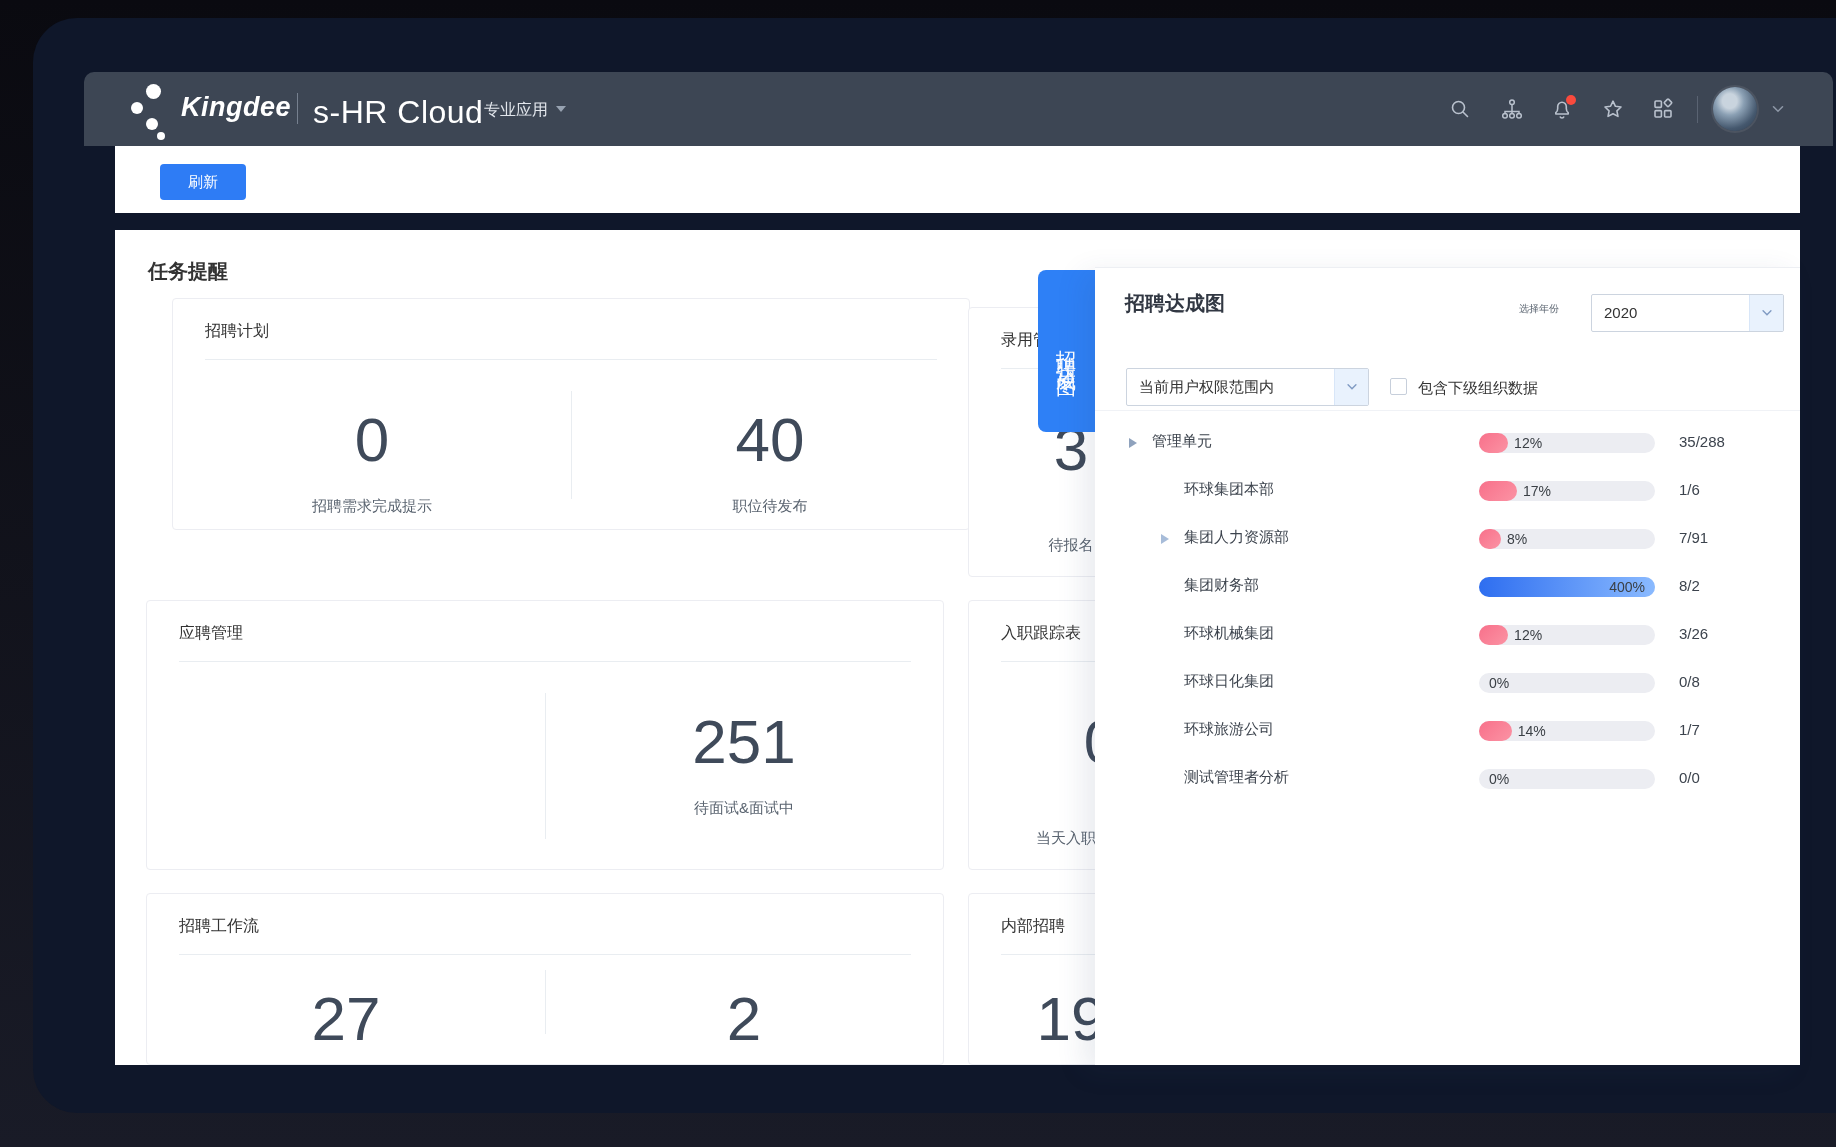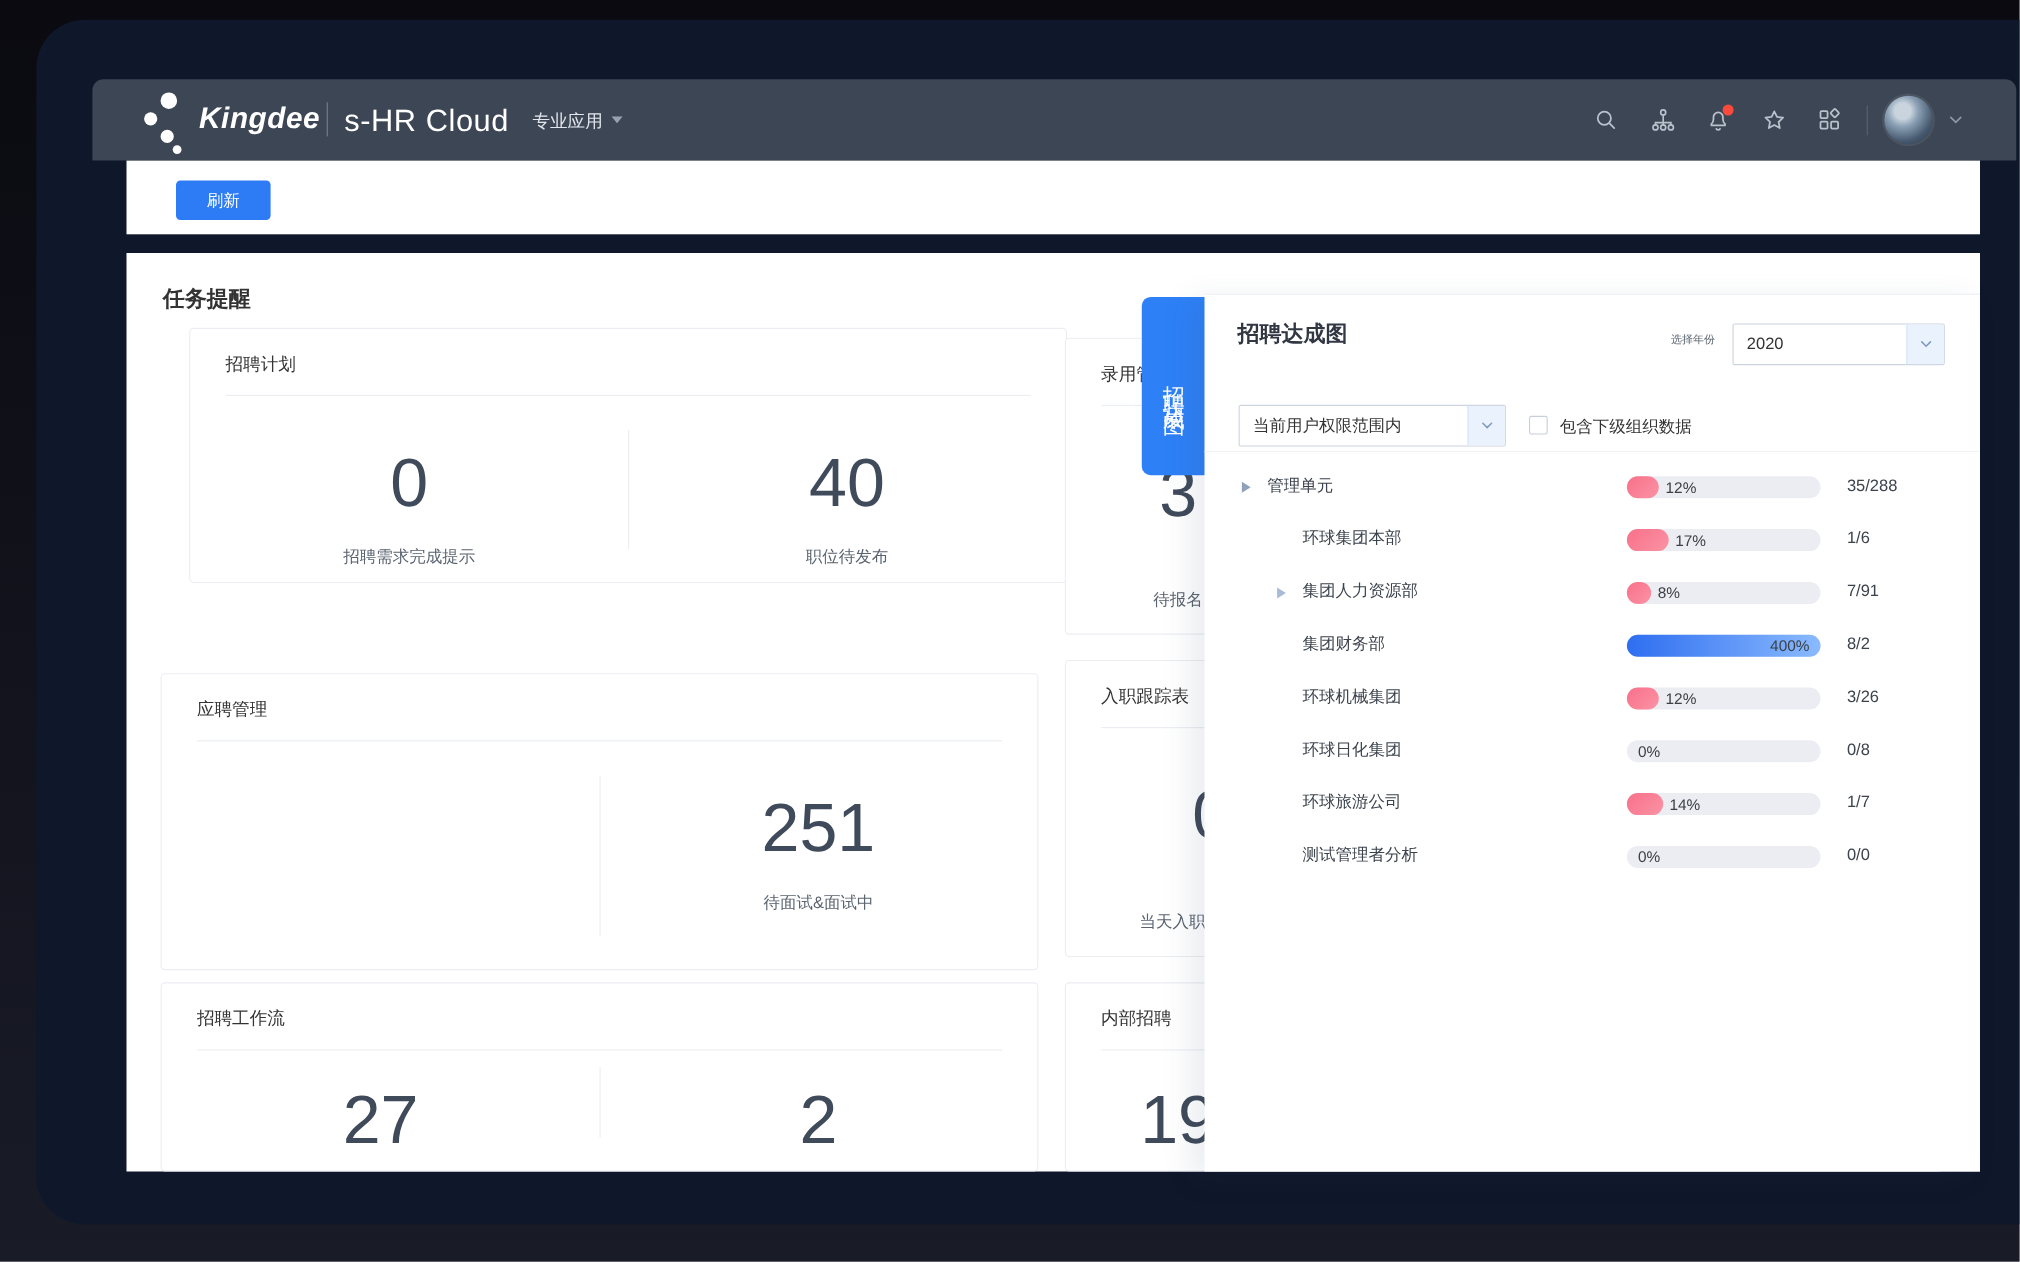--- a/index.html
+++ b/index.html
@@ -13,21 +13,21 @@
   
   .navbar { position:absolute; left:51px; top:54px; right:3px; height:74px; background:#3d4654; border-radius:10px 10px 0 0; }
   .logo-dots { position:absolute; left:47px; top:10px; width:44px; height:58px; }
   .logo-dots i { position:absolute; background:#fff; border-radius:50%; }
   .d1 { left:15px; top:2px; width:15px; height:15px; }
   .d2 { left:0px;  top:20px; width:12px; height:12px; }
   .d3 { left:15px; top:36px; width:12px; height:12px; }
   .d4 { left:26px; top:50px; width:8px; height:8px; }
   .brand { position:absolute; left:97px; top:20px; color:#fff; font-size:27px; font-weight:bold; font-style:italic; letter-spacing:.5px; }
   .brand-sep { position:absolute; left:213px; top:21px; width:1px; height:31px; background:#76808f; }
-  .product { position:absolute; left:229px; top:22px; color:#fff; font-size:28px; letter-spacing:.5px; }
+  .product { position:absolute; left:229px; top:22px; color:#fff; font-size:32px; letter-spacing:.5px; }
   .navmenu { position:absolute; left:400px; top:28px; color:#e2e6ec; font-size:16px; cursor:pointer; }
   .navmenu .caret { display:inline-block; margin-left:8px; vertical-align:3px; width:0; height:0; border-left:5px solid transparent; border-right:5px solid transparent; border-top:6px solid #97a2b1; }
   .nav-ic { position:absolute; top:25px; width:24px; height:24px; color:#b9c1cd; cursor:pointer; }
   .nav-ic svg { width:24px; height:24px; display:block; }
   .badge { position:absolute; right:-2px; top:-2px; width:10px; height:10px; border-radius:50%; background:#fa4a3d; }
   .nav-sep { position:absolute; left:1613px; top:24px; width:1px; height:27px; background:#5a6372; }
   .avatar { position:absolute; left:1629px; top:15px; width:44px; height:44px; border-radius:50%; cursor:pointer;
             background:radial-gradient(circle at 38% 32%, #c9d4de 0 18%, #8ba0b4 35%, #45586e 68%, #2c3a4c 100%); box-shadow:0 0 0 2px rgba(255,255,255,.08); }
   .av-chev { position:absolute; left:1685px; top:28px; width:18px; height:18px; color:#8d97a6; cursor:pointer; }
 
@@ -36,21 +36,21 @@
   .btn-refresh { position:absolute; left:45px; top:18px; width:86px; height:36px; background:#2e7cf5; color:#fff; font-size:15px; border:none; border-radius:4px; cursor:pointer; font-family:inherit; }
 
   
   .main { position:absolute; left:82px; top:212px; width:1685px; height:835px; background:#fff; }
   .page-title { position:absolute; left:33px; top:28px; font-size:20px; font-weight:bold; color:#333; }
 
   
   .card { position:absolute; width:798px; background:#fff; border:1px solid #ecedf2; border-radius:4px; overflow:hidden; }
   .c-plan    { left:113px; top:280px; height:232px;margin-left:26px; }
   .c-offer   { left:935px; top:289px; height:270px; }
-  .c-apply   { left:113px; top:582px; height:270px;margin-top:12px; }
+  .c-apply   { left:113px; top:582px; height:270px; }
   .c-onboard { left:935px; top:582px; height:270px; }
   .c-flow    { left:113px; top:875px; height:172px; }
   .c-internal{ left:935px; top:875px; height:172px; }
   .card-title { position:absolute; left:32px; top:22px; font-size:16px; color:#333; }
   .card-rule { position:absolute; left:32px; right:32px; top:60px; height:1px; background:#e9edf1; }
   .cells { position:absolute; left:0; right:0; top:78px; bottom:14px; }
   .card-low .cells { top:62px; }
   .cell { position:absolute; top:0; bottom:0; width:50%; text-align:center; }
   .cell.c2 { left:50%; }
   .vrule { position:absolute; left:50%; top:14px; bottom:16px; width:1px; background:#e9edf1; }
@@ -70,21 +70,21 @@
   .panel-tab span { writing-mode:vertical-rl; color:#fff; font-size:20px; letter-spacing:7px; }
 
   
   .panel { position:absolute; left:1062px; top:249px; width:705px; height:798px; background:#fff; border-top:1px solid #edeff3; box-shadow:-12px 6px 26px rgba(50,70,110,.10); z-index:6; }
   .panel-title { position:absolute; left:30px; top:22px; font-size:20px; font-weight:bold; color:#323843; }
   .year-label { position:absolute; right:241px; top:34px; font-size:10px; color:#5a6470; }
   .select { position:absolute; height:38px; background:#fff; border:1px solid #ccd4df; border-radius:2px; font-size:15px; color:#333; cursor:pointer; }
   .select .val { position:absolute; left:12px; top:9px; white-space:nowrap; }
   .select .chev { position:absolute; right:0; top:0; bottom:0; width:34px; background:#e9f2fd; border-left:1px solid #d8e6f8; color:#7f9ac2; display:flex; align-items:center; justify-content:center; }
   .select .chev svg { width:14px; height:14px; }
-  .sel-year { right:32px; top:26px; width:193px; }
+  .sel-year { right:16px; top:26px; width:193px; }
   .sel-scope { left:31px; top:100px; width:243px; }
   .checkbox { position:absolute; left:295px; top:110px; width:17px; height:17px; border:1px solid #c7cfdb; border-radius:2px; background:#fff; cursor:pointer; }
   .cb-label { position:absolute; left:323px; top:111px; font-size:15px; color:#333; }
   .panel-divider { position:absolute; left:0; right:0; top:142px; height:1px; background:#f0f2f6; }
 
   
   .tree { position:absolute; left:0; right:0; top:143px; bottom:0; }
   .trow { position:absolute; left:0; right:0; height:48px; cursor:pointer; }
   .arrow { position:absolute; top:19px; width:0; height:0; border-top:5px solid transparent; border-bottom:5px solid transparent; }
   .arrow.l0 { left:34px; border-left:8px solid #8fa2bd; }

